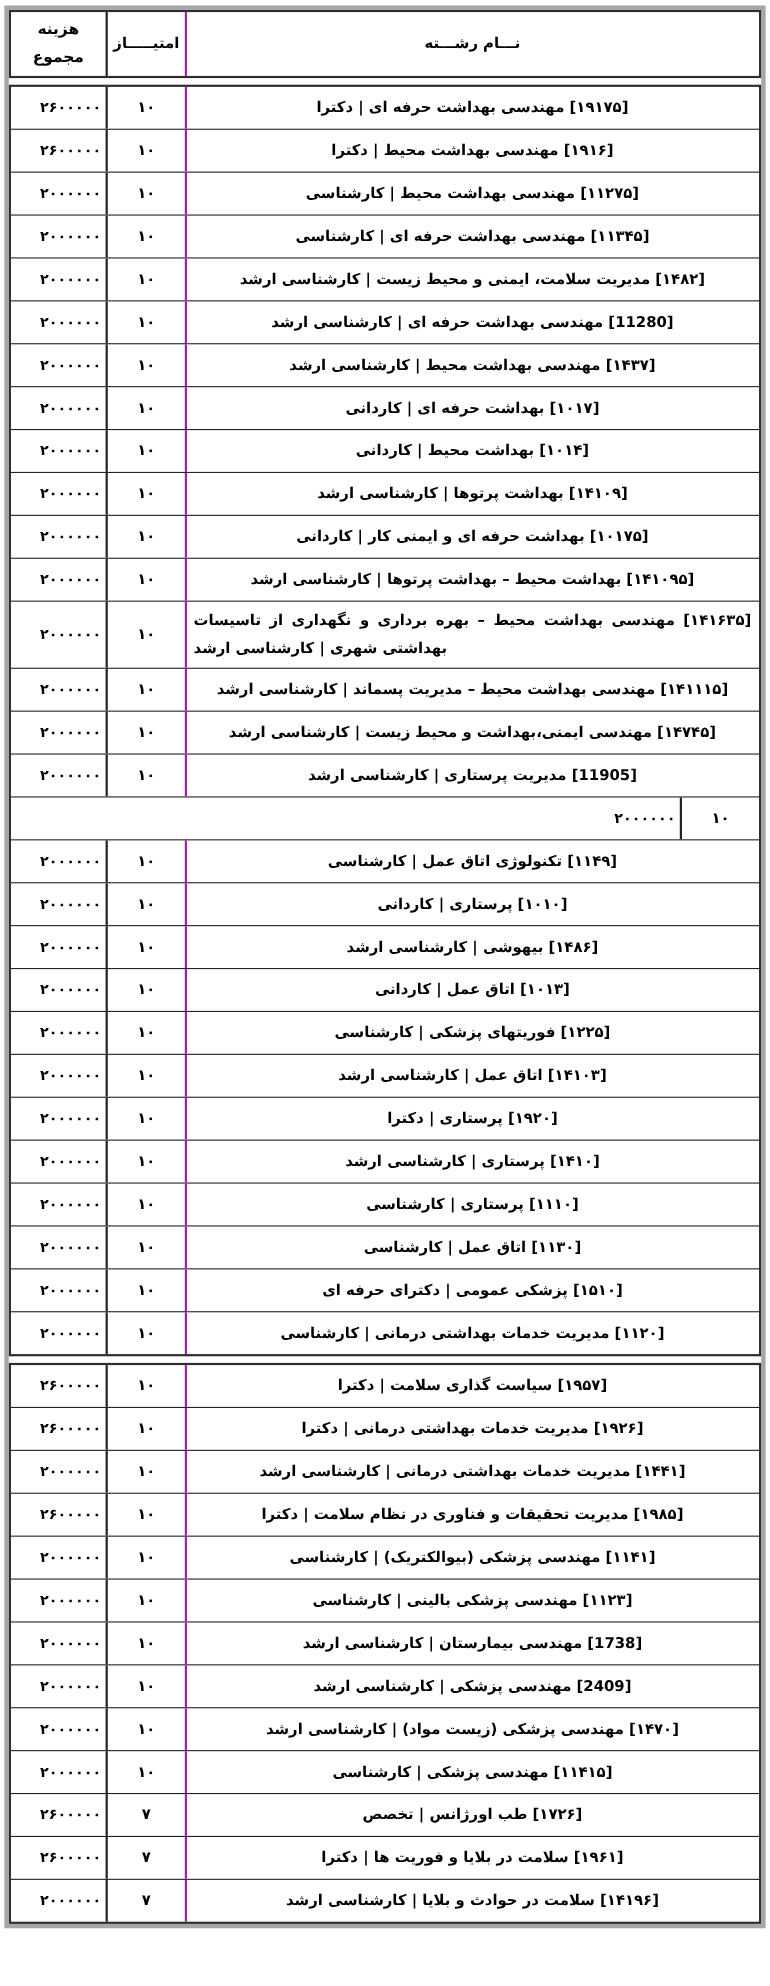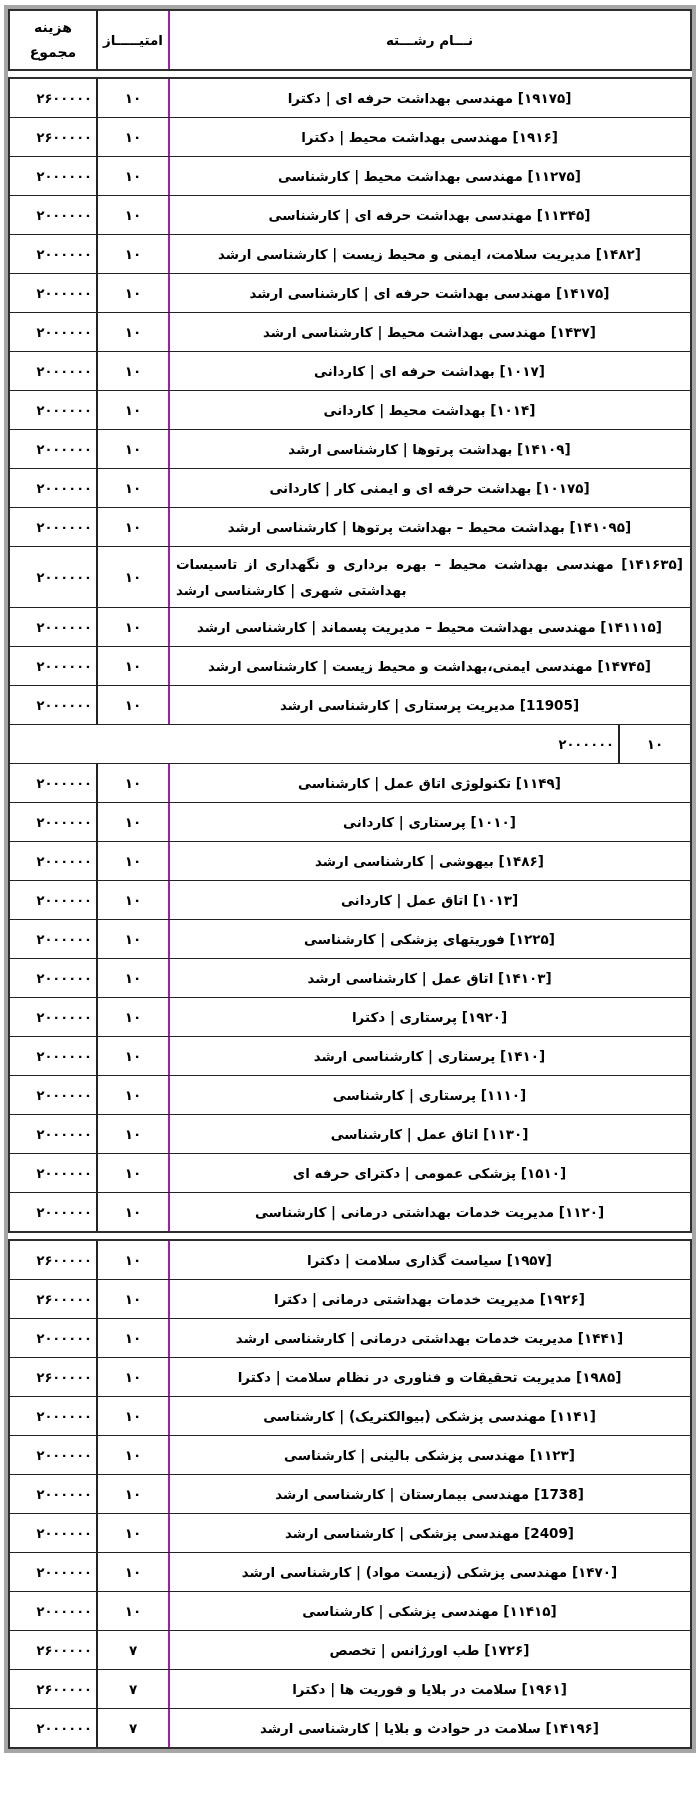--- a/index.html
+++ b/index.html
@@ -131,21 +131,21 @@
           </div>
           <div class="cell score-col">
             <span>۱۰</span>
           </div>
           <div class="cell cost-col">
             <span>۲۰۰۰۰۰۰</span>
           </div>
         </div>
         <div class="row">
           <div class="cell name-col">
-            <span>[۱۴۱۷۵] مهندسی بهداشت حرفه ای | کارشناسی ارشد</span>
+            <span>[11280] مهندسی بهداشت حرفه ای | کارشناسی ارشد</span>
           </div>
           <div class="cell score-col">
             <span>۱۰</span>
           </div>
           <div class="cell cost-col">
             <span>۲۰۰۰۰۰۰</span>
           </div>
         </div>
         <div class="row">
           <div class="cell name-col">

